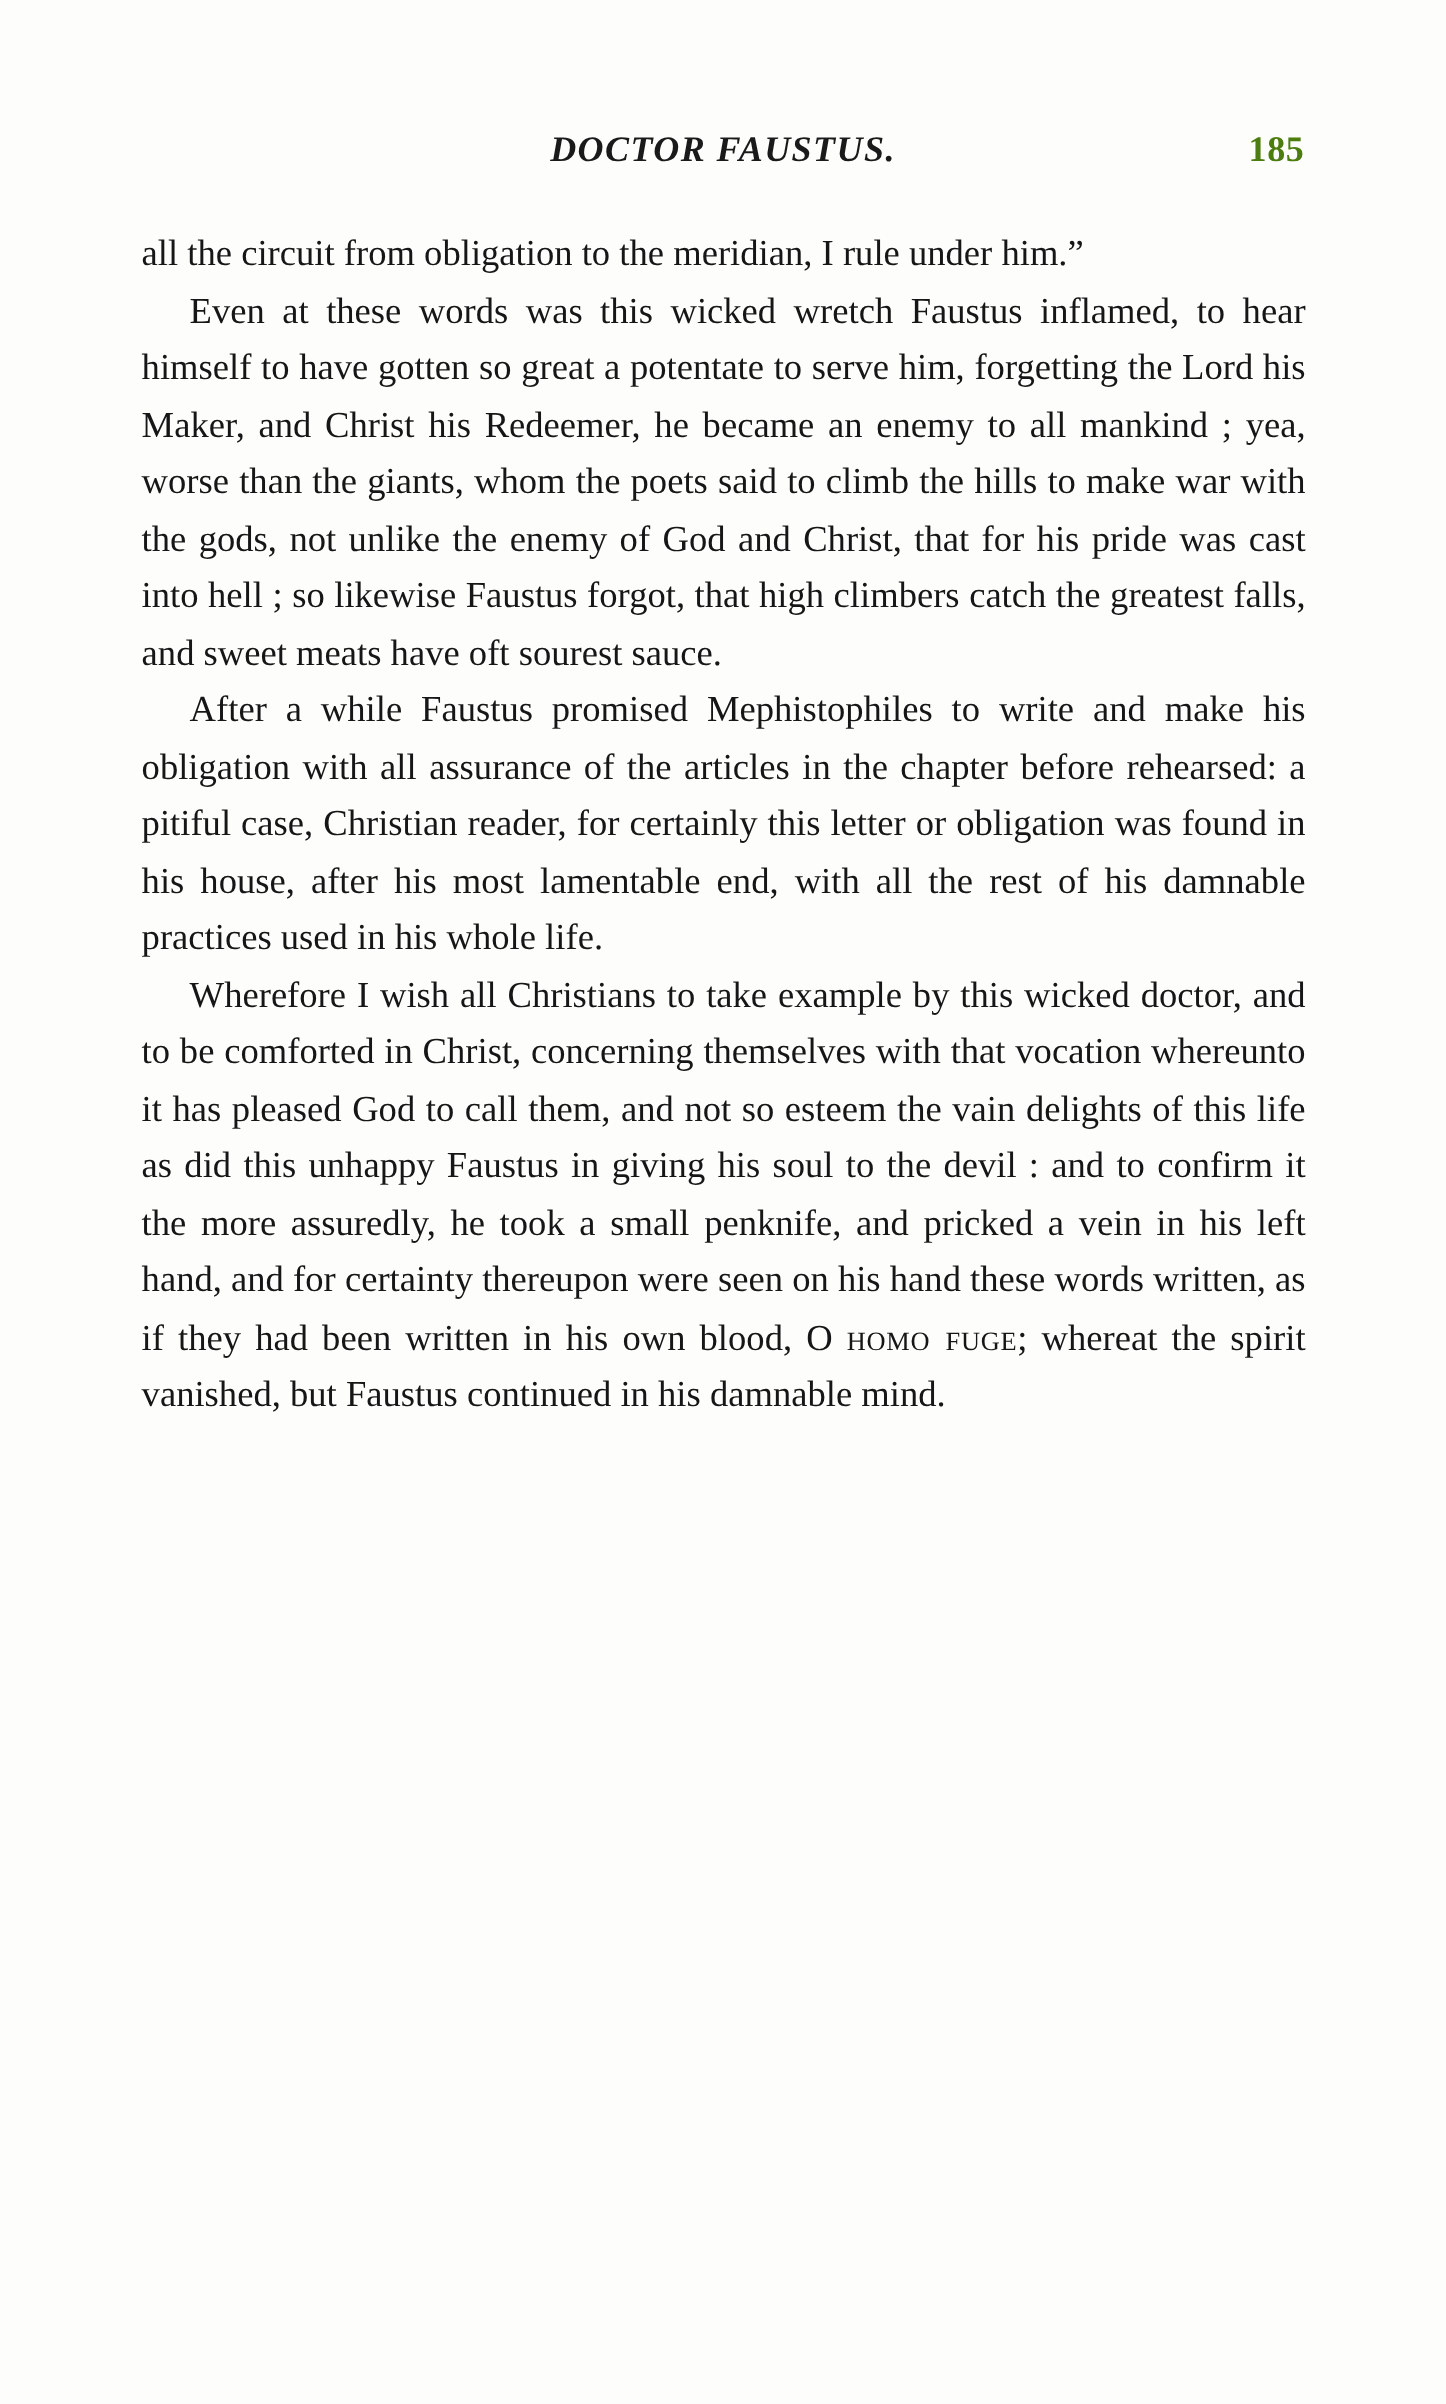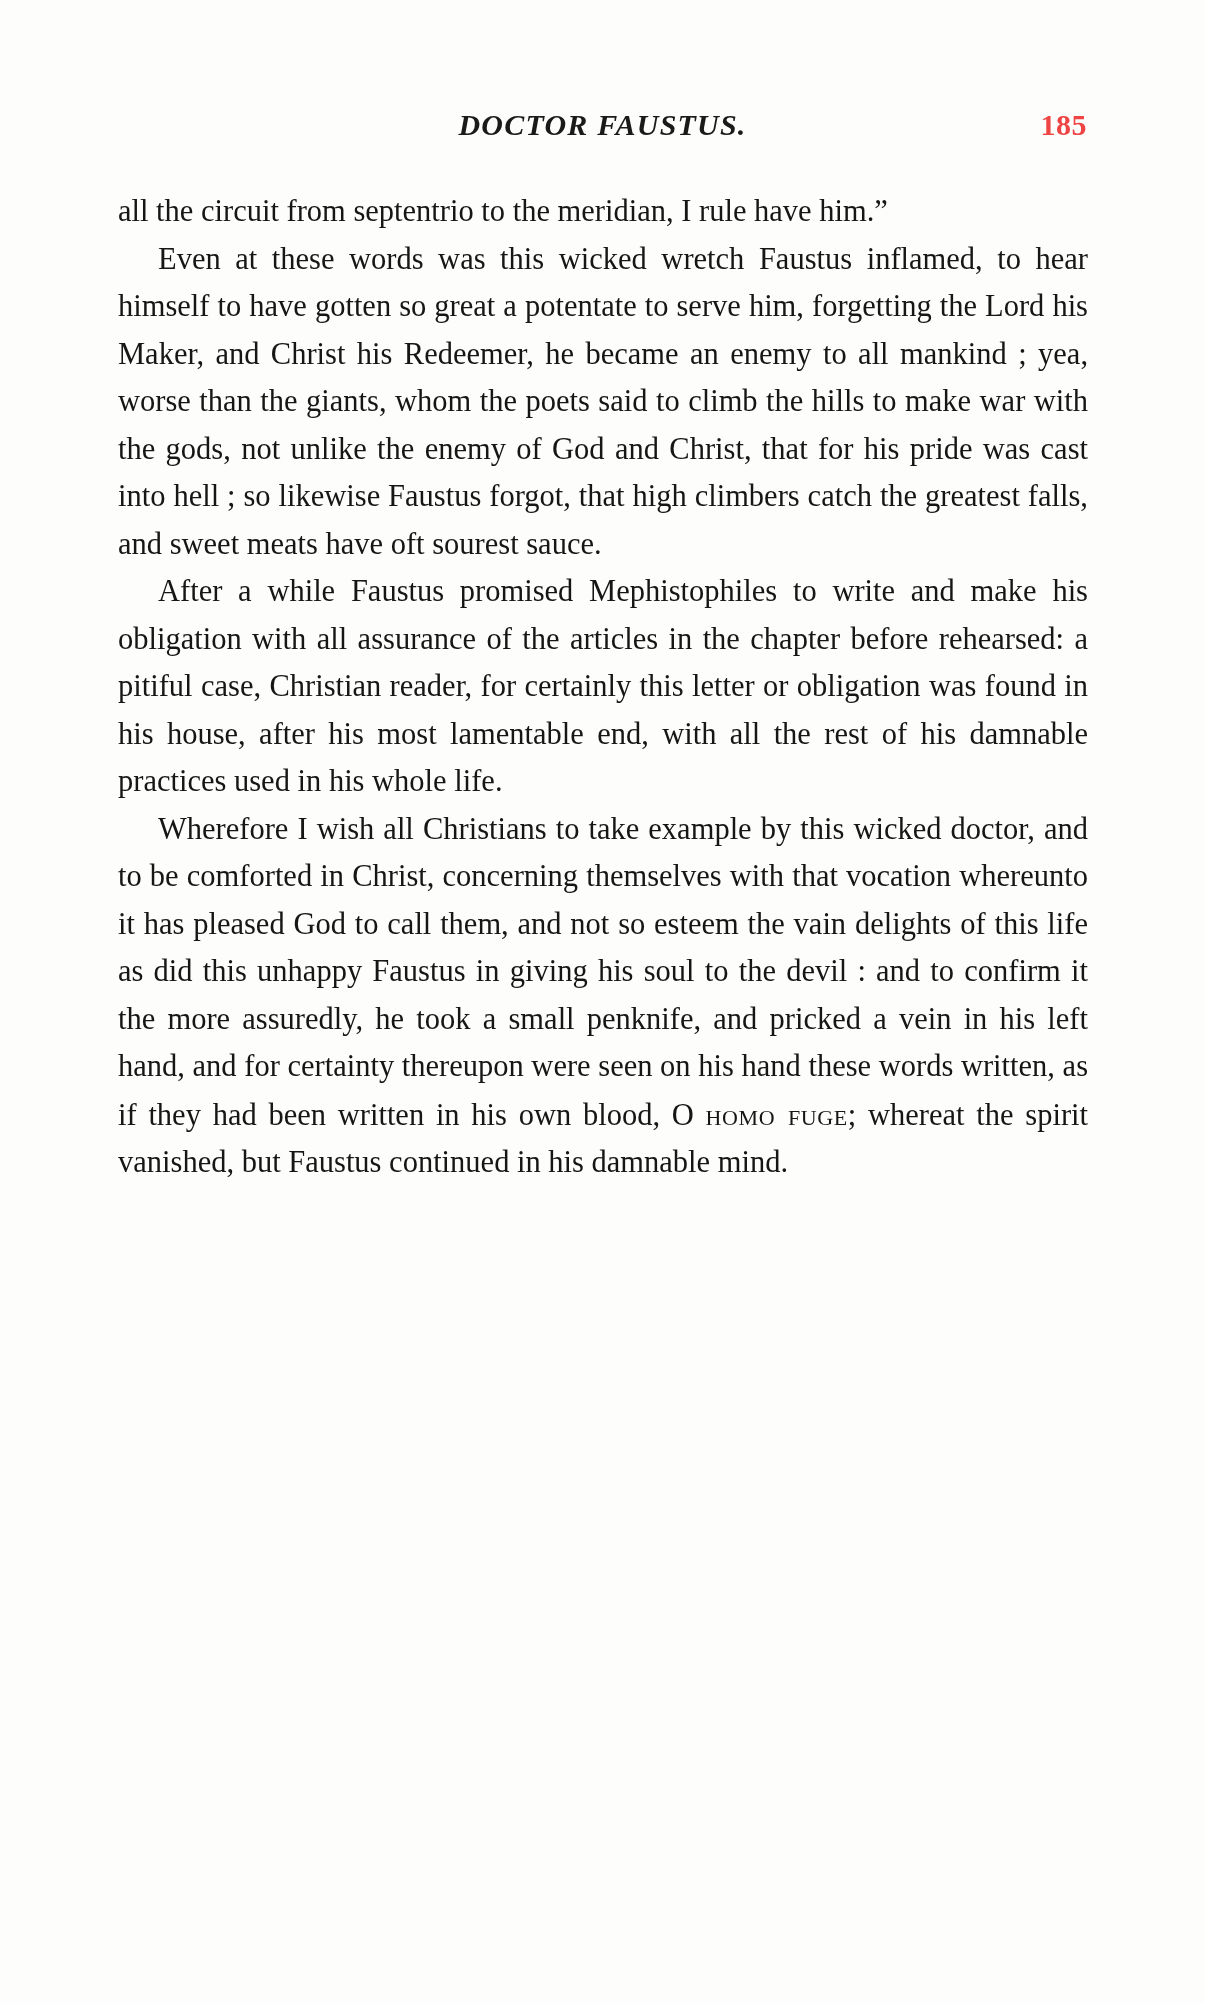--- a/index.html
+++ b/index.html
@@ -38,21 +38,21 @@
     color: #1a1a1a;
     white-space: nowrap;
   }
   .folio {
     position: absolute;
     right: 0;
     bottom: 0;
     font-size: 30px;
     font-weight: 700;
     letter-spacing: 0.5px;
-    color: #ef4444;
+    color: #4d7c0f;
   }
   .textblock {
     position: absolute;
     top: 188px;
     left: 118px;
     width: 970px;
   }
   p {
     margin: 0;
     font-size: 30.5px;
@@ -76,21 +76,21 @@
 
 <div class="page">
 
   <div class="header">
     <div class="running-title">DOCTOR FAUSTUS.</div>
     <div class="folio">185</div>
   </div>
 
   <div class="textblock">
 
-    <p>all the circuit from septentrio to the meridian, I rule have him.”</p>
+    <p>all the circuit from obligation to the meridian, I rule under him.”</p>
 
     <p class="indent">Even at these words was this wicked wretch Faustus inflamed, to hear himself to have gotten so great a potentate to serve him, forgetting the Lord his Maker, and Christ his Redeemer, he became an enemy to all mankind ; yea, worse than the giants, whom the poets said to climb the hills to make war with the gods, not unlike the enemy of God and Christ, that for his pride was cast into hell ; so likewise Faustus forgot, that high climbers catch the greatest falls, and sweet meats have oft sourest sauce.</p>
 
     <p class="indent">After a while Faustus promised Mephistophiles to write and make his obligation with all assurance of the articles in the chapter before rehearsed: a pitiful case, Christian reader, for certainly this letter or obligation was found in his house, after his most lamentable end, with all the rest of his damnable practices used in his whole life.</p>
 
     <p class="indent"><span>Wherefore I wish all Christians to take example by this wicked doctor, and to be comforted in Christ, concerning themselves with that vocation whereunto it has pleased God to call them, and not so esteem the vain delights of this life as did this unhappy Faustus in giving his soul to the devil : and to confirm it the more assuredly, he took a small penknife, and pricked a vein in his left hand, and for certainty thereupon were seen on his hand these words written, as if they had been written in his own blood, O </span><span class="smallcaps">homo fuge</span><span>; whereat the spirit vanished, but Faustus continued in his damnable mind.</span></p>
 
   </div>
 
 </div>

